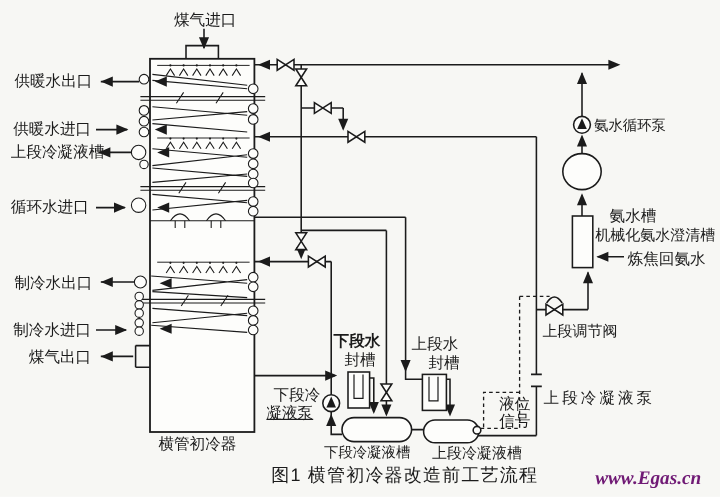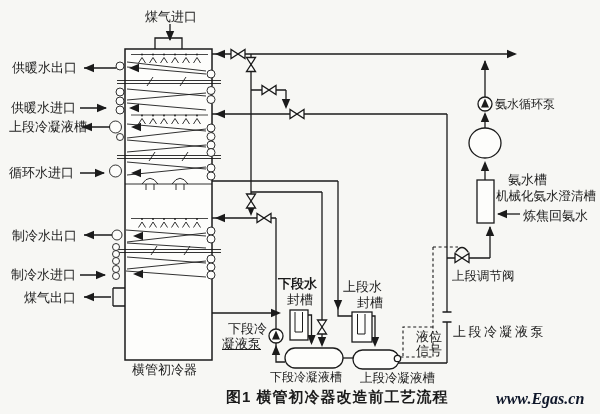--- a/index.html
+++ b/index.html
@@ -4,21 +4,21 @@
 <style>
   html,body{margin:0;padding:0;}
   #stage{
     position:relative;width:600px;height:414px;background:#f7f7f4;
     font-family:"Liberation Sans",sans-serif;color:#1b1b1b;overflow:hidden;
   }
   #diagram-svg{position:absolute;left:0;top:0;}
   .lbl{position:absolute;font-size:13px;line-height:1.05;white-space:nowrap;color:#1b1b1b;}
   .sz12{font-size:12px;}
   .sz125{font-size:12.5px;}
-  .caption{font-size:15px;font-weight:bold;letter-spacing:1px;}
+  .caption{font-size:15px;font-weight:normal;letter-spacing:1px;}
   .wmk{font-size:16px;font-weight:bold;font-style:italic;
        font-family:"Liberation Serif",serif;}
   .wide{letter-spacing:2.5px;}
 </style>
 </head>
 <body>
 
 <div id="stage">
 
 <svg id="diagram-svg" width="600" height="414" viewBox="0 0 600 414" stroke="#1b1b1b" fill="none" stroke-width="1.3">
@@ -262,15 +262,15 @@
   <div class="lbl" style="left:343px;top:280px;">上段水</div>
   <div class="lbl" style="left:357px;top:296px;">封槽</div>
 
   <div class="lbl" style="left:228px;top:322px;">下段冷</div>
   <div class="lbl" style="left:222px;top:337px;text-decoration:underline;">凝液泵</div>
 
   <div class="lbl sz12" style="left:270px;top:371px;">下段冷凝液槽</div>
   <div class="lbl sz125" style="left:360px;top:372px;">上段冷凝液槽</div>
 
   <div class="lbl caption" style="left:226px;top:389px;">图1  横管初冷器改造前工艺流程</div>
-  <div class="lbl wmk" style="left:496px;top:391px;color:#0f172a;">www.Egas.cn</div>
+  <div class="lbl wmk" style="left:496px;top:391px;color:#701a75;">www.Egas.cn</div>
 
 </div>
 
 </body></html>

